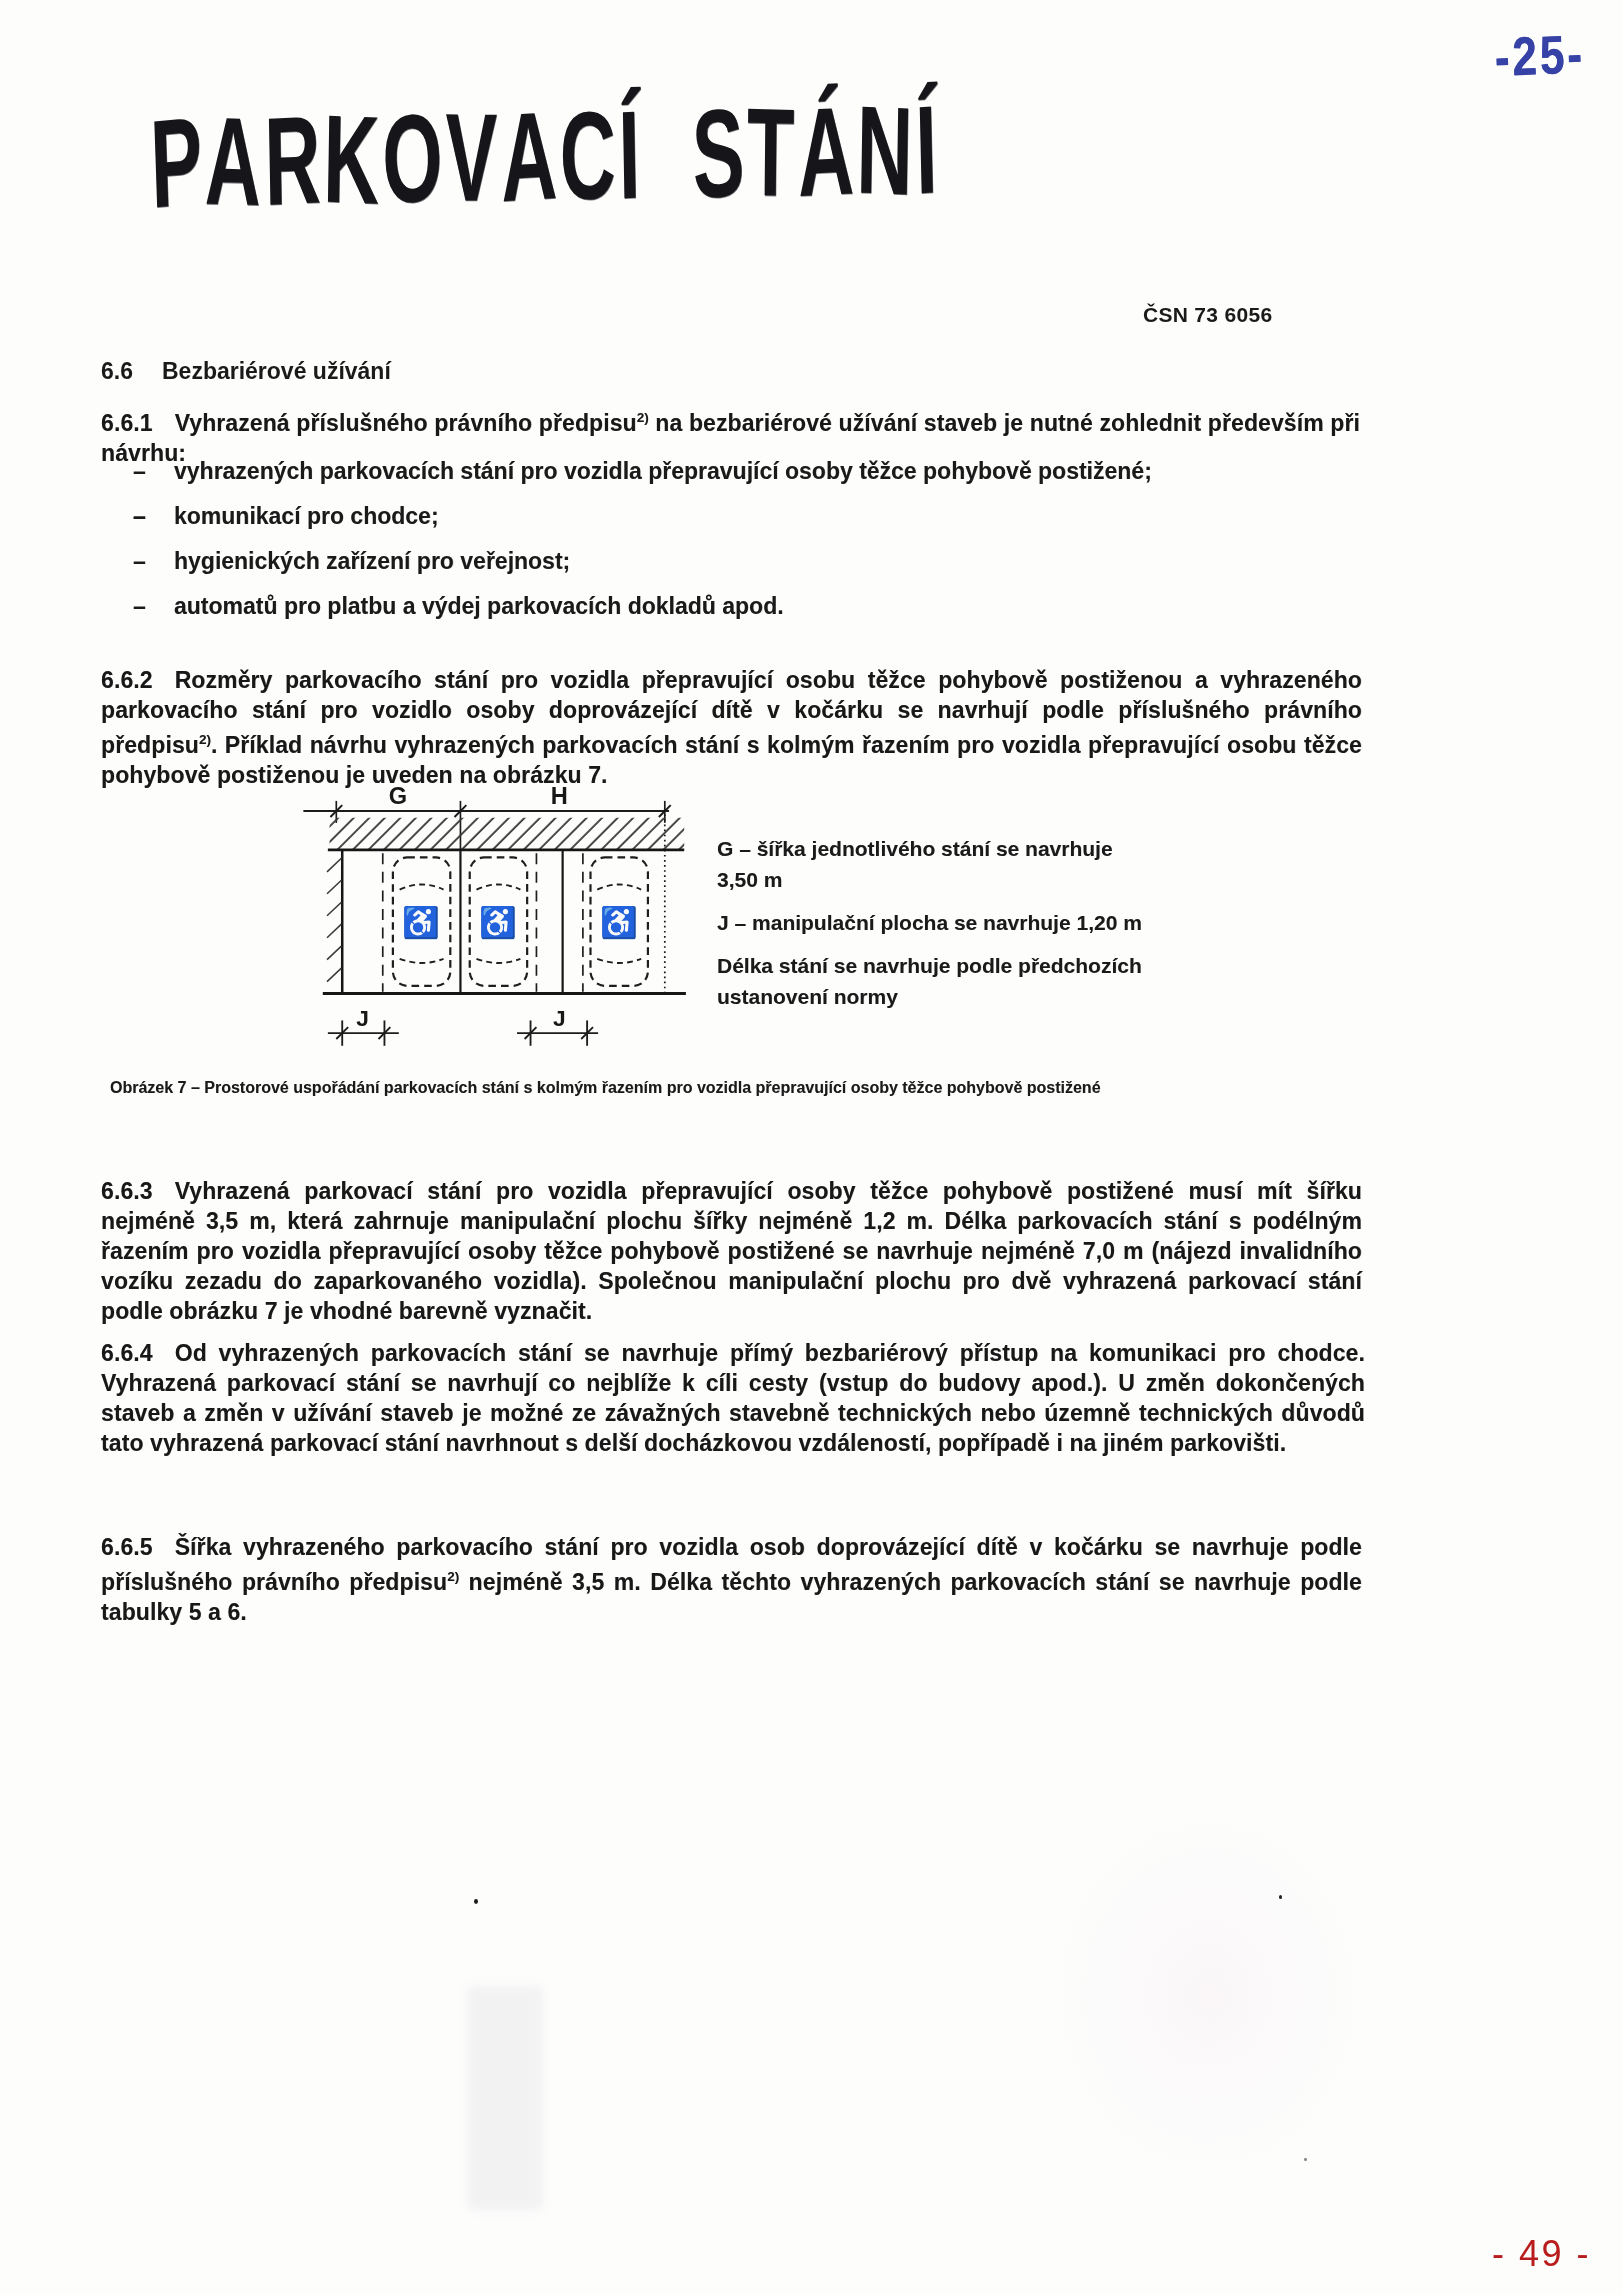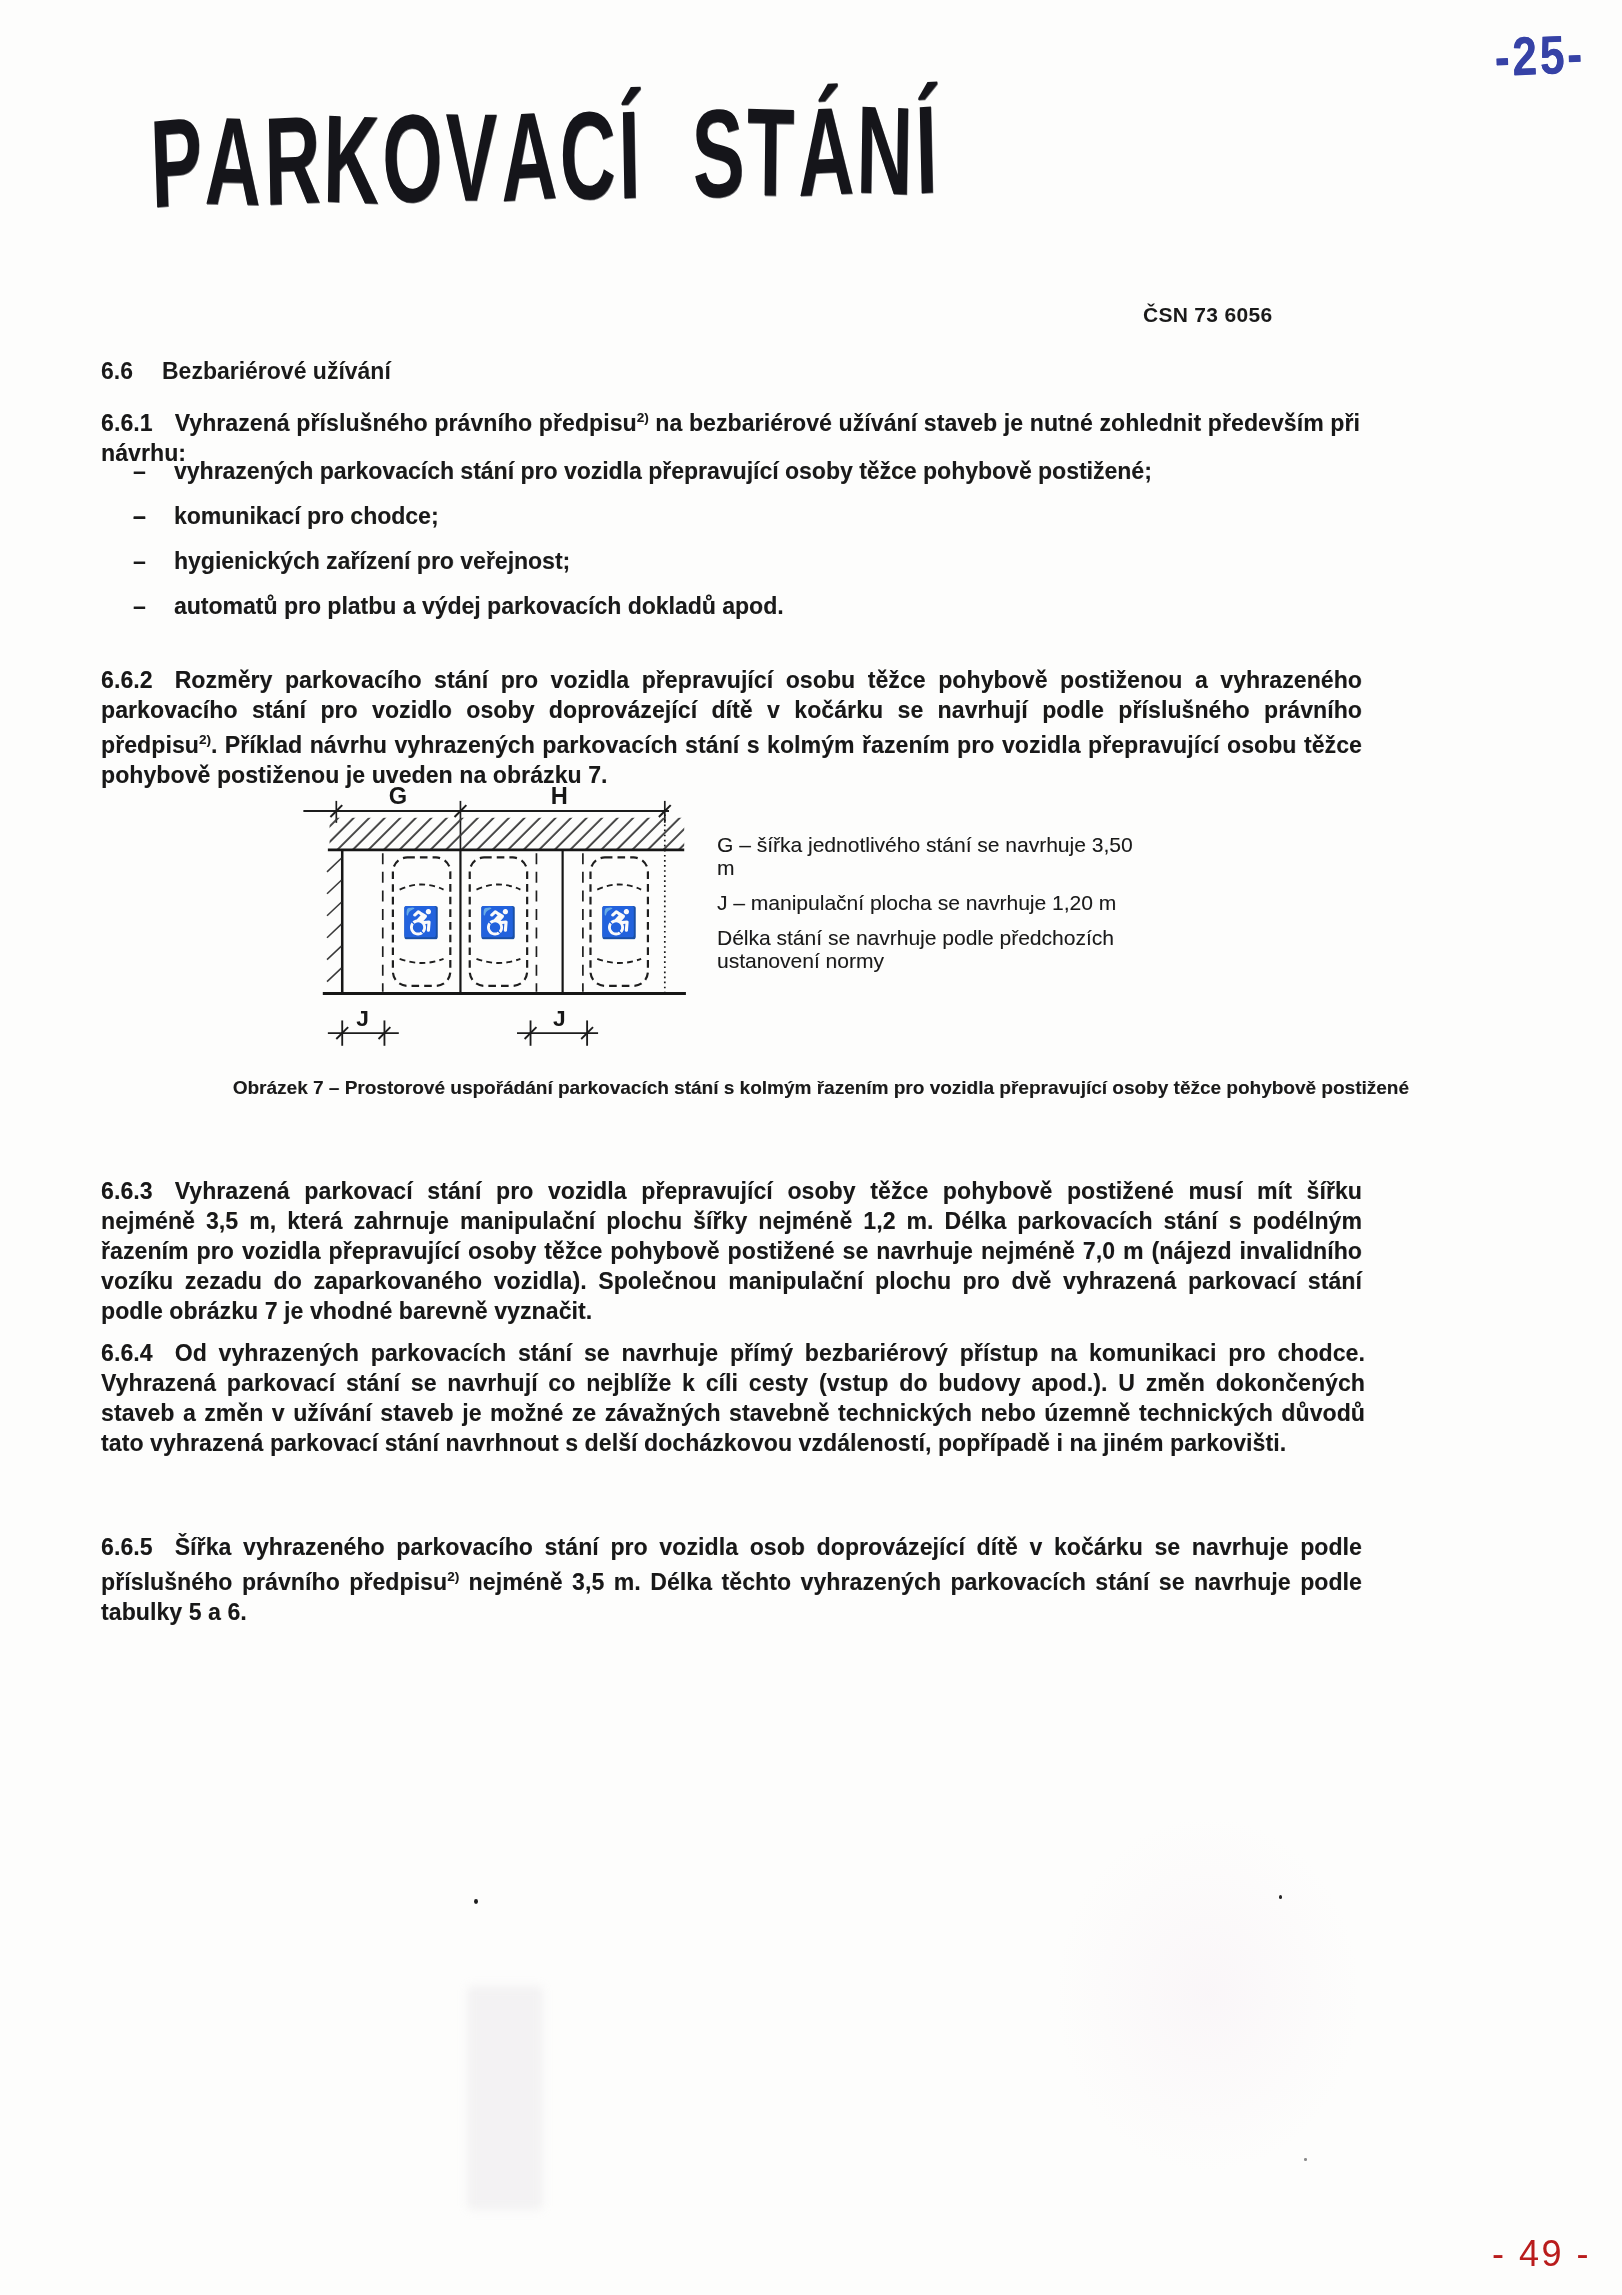--- a/index.html
+++ b/index.html
@@ -54,27 +54,27 @@
   .blist{
     position:absolute;left:101px;top:456px;width:1234px;
     list-style:none;margin:0;padding:0;
     font-size:23px;line-height:30px;font-weight:700;
     text-shadow:0.3px 0.3px 0 rgba(25,25,25,.35);
   }
   .blist li{position:relative;padding-left:73px;margin-bottom:15px;}
   .blist .dash{position:absolute;left:32px;top:0;}
   .legend{
     position:absolute;left:717px;top:833px;width:427px;
-    font-size:21px;line-height:23px;font-weight:400;
+    font-size:21px;line-height:31px;font-weight:700;
     text-shadow:0.3px 0.3px 0 rgba(25,25,25,.3);
   }
   .legend .litem{margin-bottom:12px;}
   .caption{
-    position:absolute;left:124px;top:1072px;width:1285px;
-    text-align:right;font-size:19px;line-height:32px;font-weight:700;
+    position:absolute;left:110px;top:1072px;width:1285px;
+    text-align:left;font-size:16px;line-height:32px;font-weight:700;
     text-shadow:0.3px 0.3px 0 rgba(25,25,25,.35);
   }
   .fig{position:absolute;left:287px;top:784px;}
   .fig text{font-family:"Liberation Sans",sans-serif;font-weight:700;fill:#171717;}
   .footer-num{
     position:absolute;right:32px;top:2233px;
     font-size:36px;font-weight:400;color:#b91c1c;
     letter-spacing:2.5px;white-space:nowrap;
   }
   .speck{position:absolute;background:#1c1c1c;border-radius:50%;}

